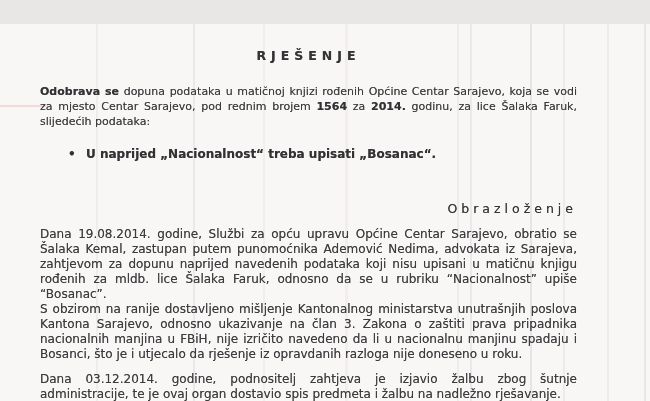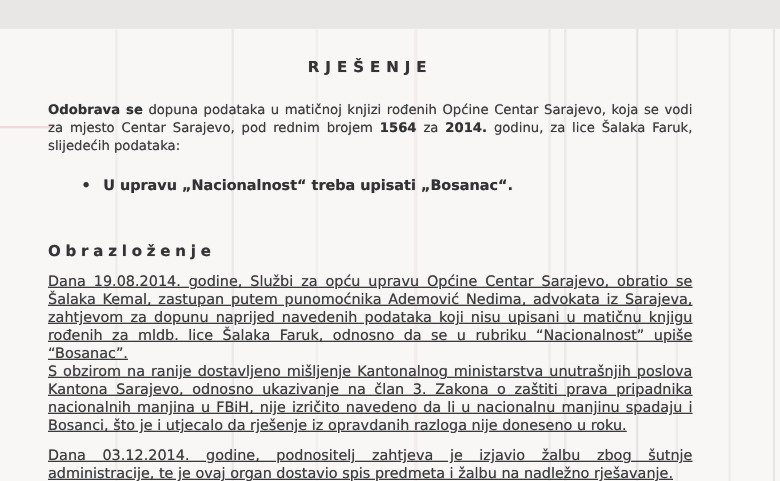--- a/index.html
+++ b/index.html
@@ -52,33 +52,32 @@
     margin:18px 0 0 28px;
     font-size:12px;
     line-height:15px;
     font-weight:bold;
     color:#323235;
     display:flex;
   }
   .bullet-marker{width:18px;flex:0 0 18px;}
   .section-heading{
     margin:39px 0 0 0;
-    text-align:left;
+    text-align:right;
     font-size:12.5px;
-    font-weight:bold;
+    font-weight:normal;
     letter-spacing:4px;
     color:#343437;
   }
   .body-block{margin-top:11px;}
   .body-p{
     margin:0;
     font-size:12px;
     line-height:15px;
     text-align:justify;
-    text-decoration:underline;
   }
   .body-p.gap{margin-top:10px;}
   .scan-bar{
     position:absolute;left:0;right:0;bottom:0;height:5px;
     background:#1a1a1a;
   }
 </style>
 </head>
 <body>
 
@@ -97,21 +96,21 @@
   <div class="pink-artifact"></div>
 
   <div class="content">
 
     <h1 class="doc-title">RJEŠENJE</h1>
 
     <p class="intro"><span class="b">Odobrava se</span><span> dopuna podataka u matičnoj knjizi rođenih Općine Centar Sarajevo, koja se vodi za mjesto Centar Sarajevo, pod rednim brojem </span><span class="b">1564</span><span> za </span><span class="b">2014.</span><span> godinu, za lice Šalaka Faruk, slijedećih podataka:</span></p>
 
     <div class="bullet-row">
       <span class="bullet-marker">•</span>
-      <span>U upravu „Nacionalnost“ treba upisati „Bosanac“.</span>
+      <span>U naprijed „Nacionalnost“ treba upisati „Bosanac“.</span>
     </div>
 
     <h2 class="section-heading">Obrazloženje</h2>
 
     <div class="body-block">
       <p class="body-p">Dana 19.08.2014. godine, Službi za opću upravu Općine Centar Sarajevo, obratio se Šalaka Kemal, zastupan putem punomoćnika Ademović Nedima, advokata iz Sarajeva, zahtjevom za dopunu naprijed navedenih podataka koji nisu upisani u matičnu knjigu rođenih za mldb. lice Šalaka Faruk, odnosno da se u rubriku “Nacionalnost” upiše “Bosanac”.</p>
       <p class="body-p">S obzirom na ranije dostavljeno mišljenje Kantonalnog ministarstva unutrašnjih poslova Kantona Sarajevo, odnosno ukazivanje na član 3. Zakona o zaštiti prava pripadnika nacionalnih manjina u FBiH, nije izričito navedeno da li u nacionalnu manjinu spadaju i Bosanci, što je i utjecalo da rješenje iz opravdanih razloga nije doneseno u roku.</p>
       <p class="body-p gap">Dana 03.12.2014. godine, podnositelj zahtjeva je izjavio žalbu zbog šutnje administracije, te je ovaj organ dostavio spis predmeta i žalbu na nadležno rješavanje.</p>
     </div>
 

